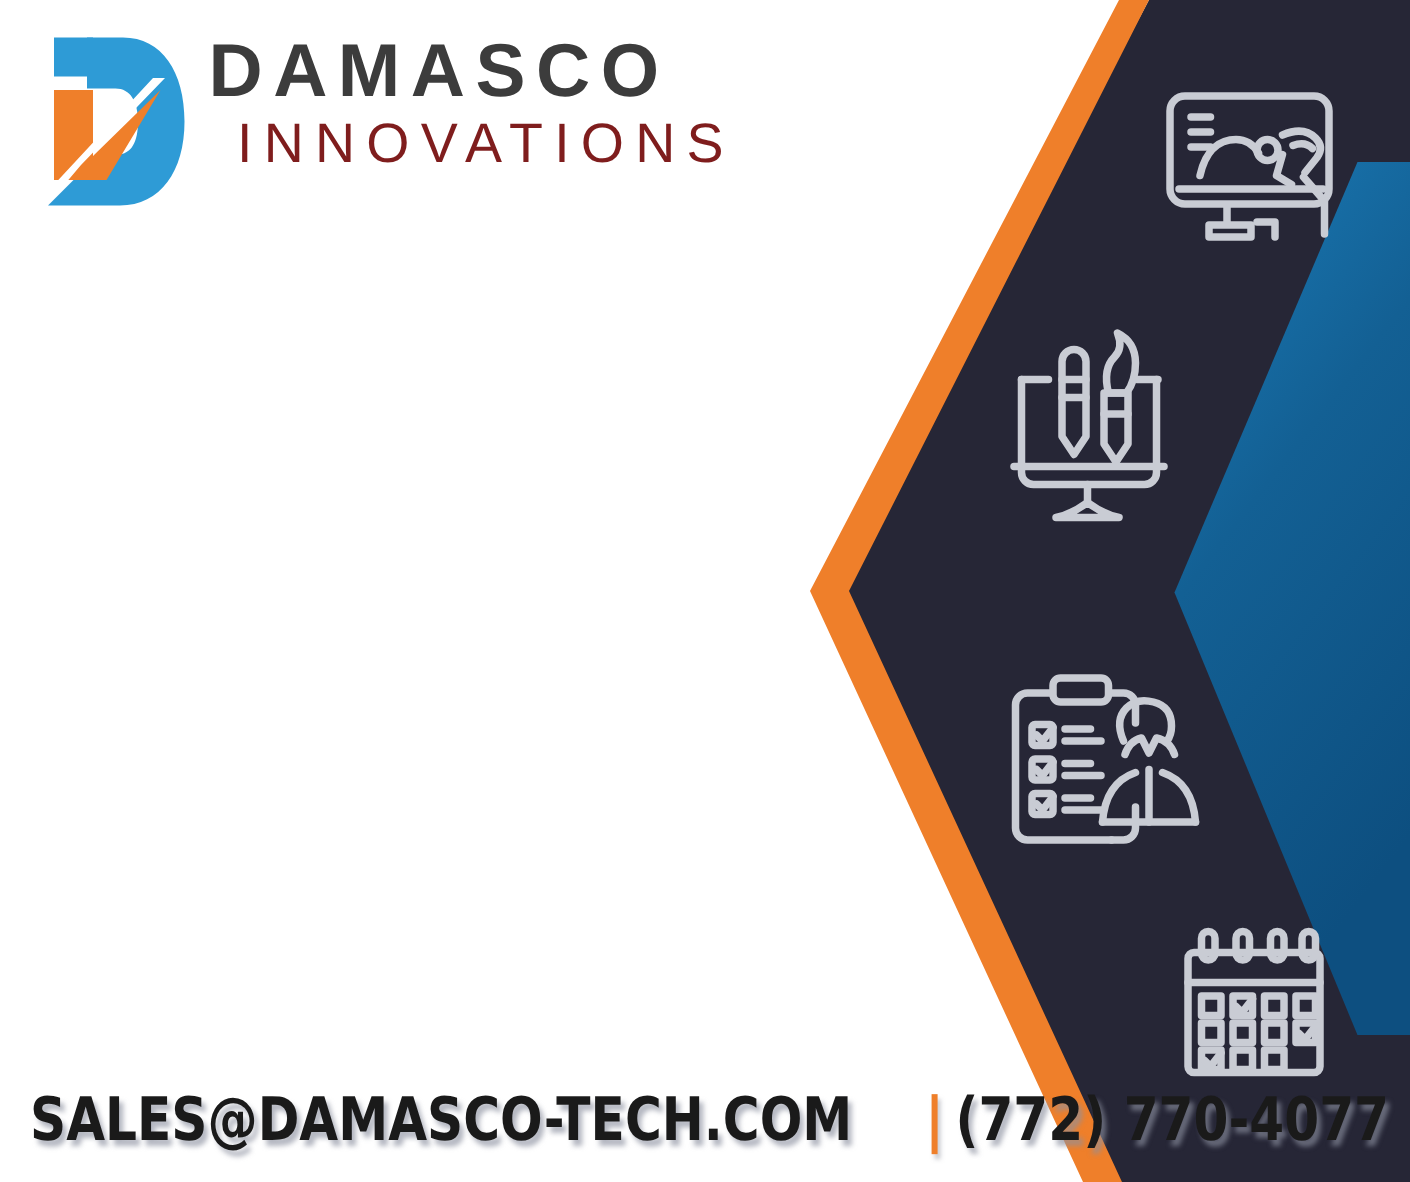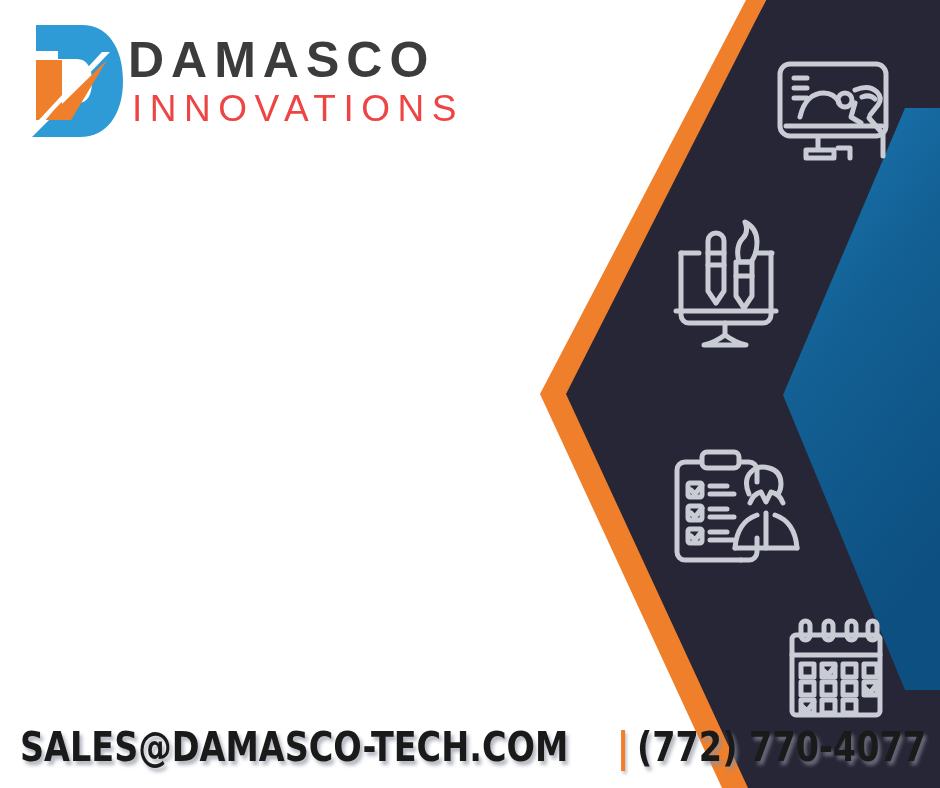--- a/index.html
+++ b/index.html
@@ -24,22 +24,21 @@
     width: 940px;
     height: 788px;
   }
 
   
   .logo-block {
     position: absolute;
     left: 14px;
     top: 22px;
     display: flex;
-    align-items: center;
-    gap: 2px;
+    gap: 13px;
   }
   .logo-mark {
     width: 112px;
     height: 118px;
     flex: 0 0 auto;
   }
   .logo-words {
     display: flex;
     flex-direction: column;
     line-height: 1;
@@ -47,23 +46,23 @@
   .logo-line1 {
     font-size: 50px;
     font-weight: bold;
     letter-spacing: 7px;
     color: #3c3c3c;
   }
   .logo-line2 {
     font-size: 37px;
     font-weight: normal;
     letter-spacing: 7.5px;
-    color: #ef4444;
+    color: #7f1d1d;
     margin-top: 5px;
-    margin-left: 4px;
+    margin-left: 19px;
   }
 
   
   .headline {
     position: absolute;
     left: 22px;
     top: 166px;
     width: 520px;
   }
   .hl-line {

